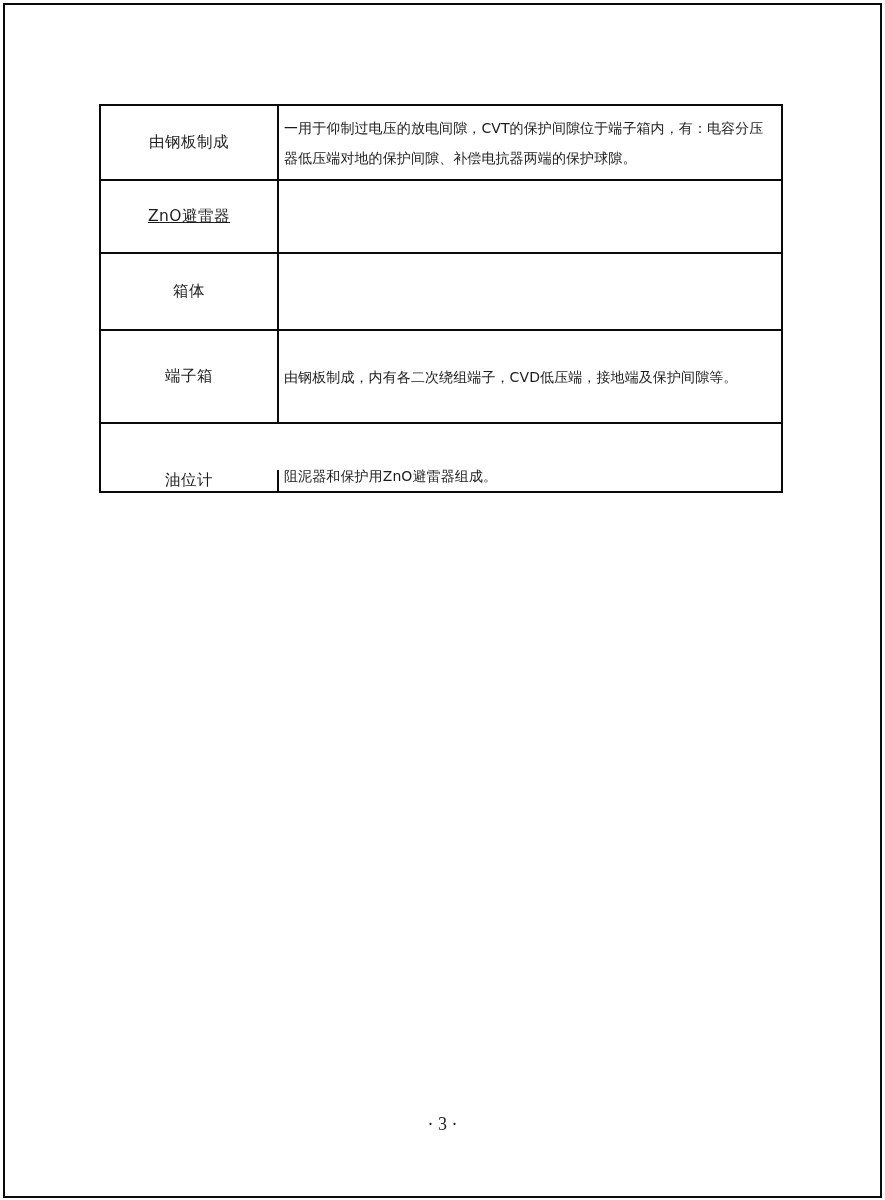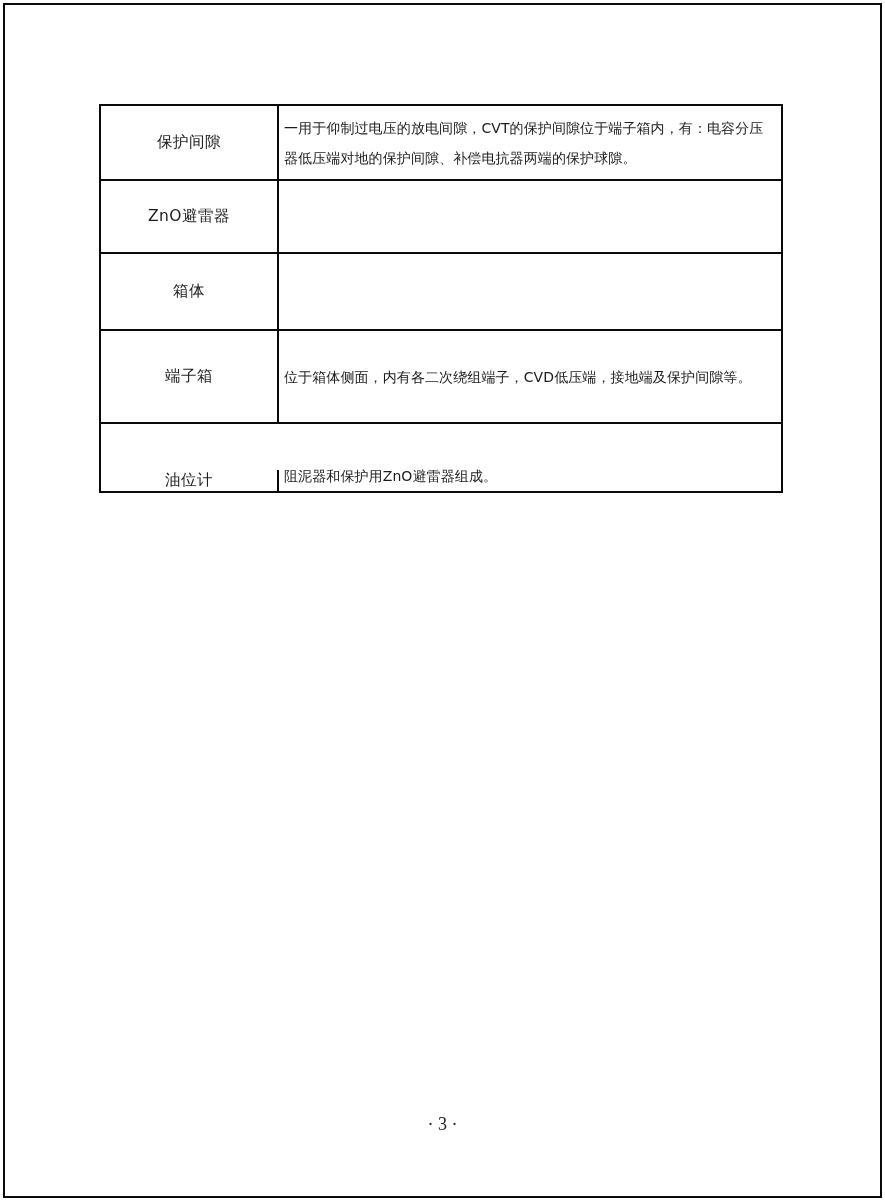--- a/index.html
+++ b/index.html
@@ -35,21 +35,21 @@
   }
   .def-row {
     display: flex;
     box-sizing: border-box;
     border-bottom: 2px solid #0a0a0a;
   }
   .def-row:last-child {
     border-bottom: none;
   }
   .def-row:nth-child(1) { height: 75px; }
-  .def-row:nth-child(2) { height: 73px; }
+  .def-row:nth-child(2) { height: 73px; text-decoration: underline; }
   .def-row:nth-child(3) { height: 77px; gap: 34px; }
   .def-row:nth-child(4) { height: 93px; }
   .def-row:nth-child(5) { height: 67px; align-items: flex-end; }
   .cell-term {
     width: 178px;
     box-sizing: border-box;
     border-right: 2px solid #0a0a0a;
     display: flex;
     align-items: center;
     justify-content: center;
@@ -80,21 +80,21 @@
 </style>
 </head>
 <body>
 
 <div class="page-border"></div>
 
 <div class="def-table">
 
   <div class="def-row">
     <div class="cell-term">
-      <span>保护间隙</span>
+      <span>由钢板制成</span>
     </div>
     <div class="cell-desc">
       <span>一用于仰制过电压的放电间隙，CVT的保护间隙位于端子箱内，有：电容分压器低压端对地的保护间隙、补偿电抗器两端的保护球隙。</span>
     </div>
   </div>
 
   <div class="def-row">
     <div class="cell-term">
       <span>ZnO避雷器</span>
     </div>
@@ -104,21 +104,21 @@
     <div class="cell-term">
       <span>箱体</span>
     </div>
   </div>
 
   <div class="def-row">
     <div class="cell-term">
       <span>端子箱</span>
     </div>
     <div class="cell-desc">
-      <span>位于箱体侧面，内有各二次绕组端子，CVD低压端，接地端及保护间隙等。</span>
+      <span>由钢板制成，内有各二次绕组端子，CVD低压端，接地端及保护间隙等。</span>
     </div>
   </div>
 
   <div class="def-row">
     <div class="cell-term">
       <span>油位计</span>
     </div>
     <div class="cell-desc">
       <span>阻泥器和保护用ZnO避雷器组成。</span>
     </div>

